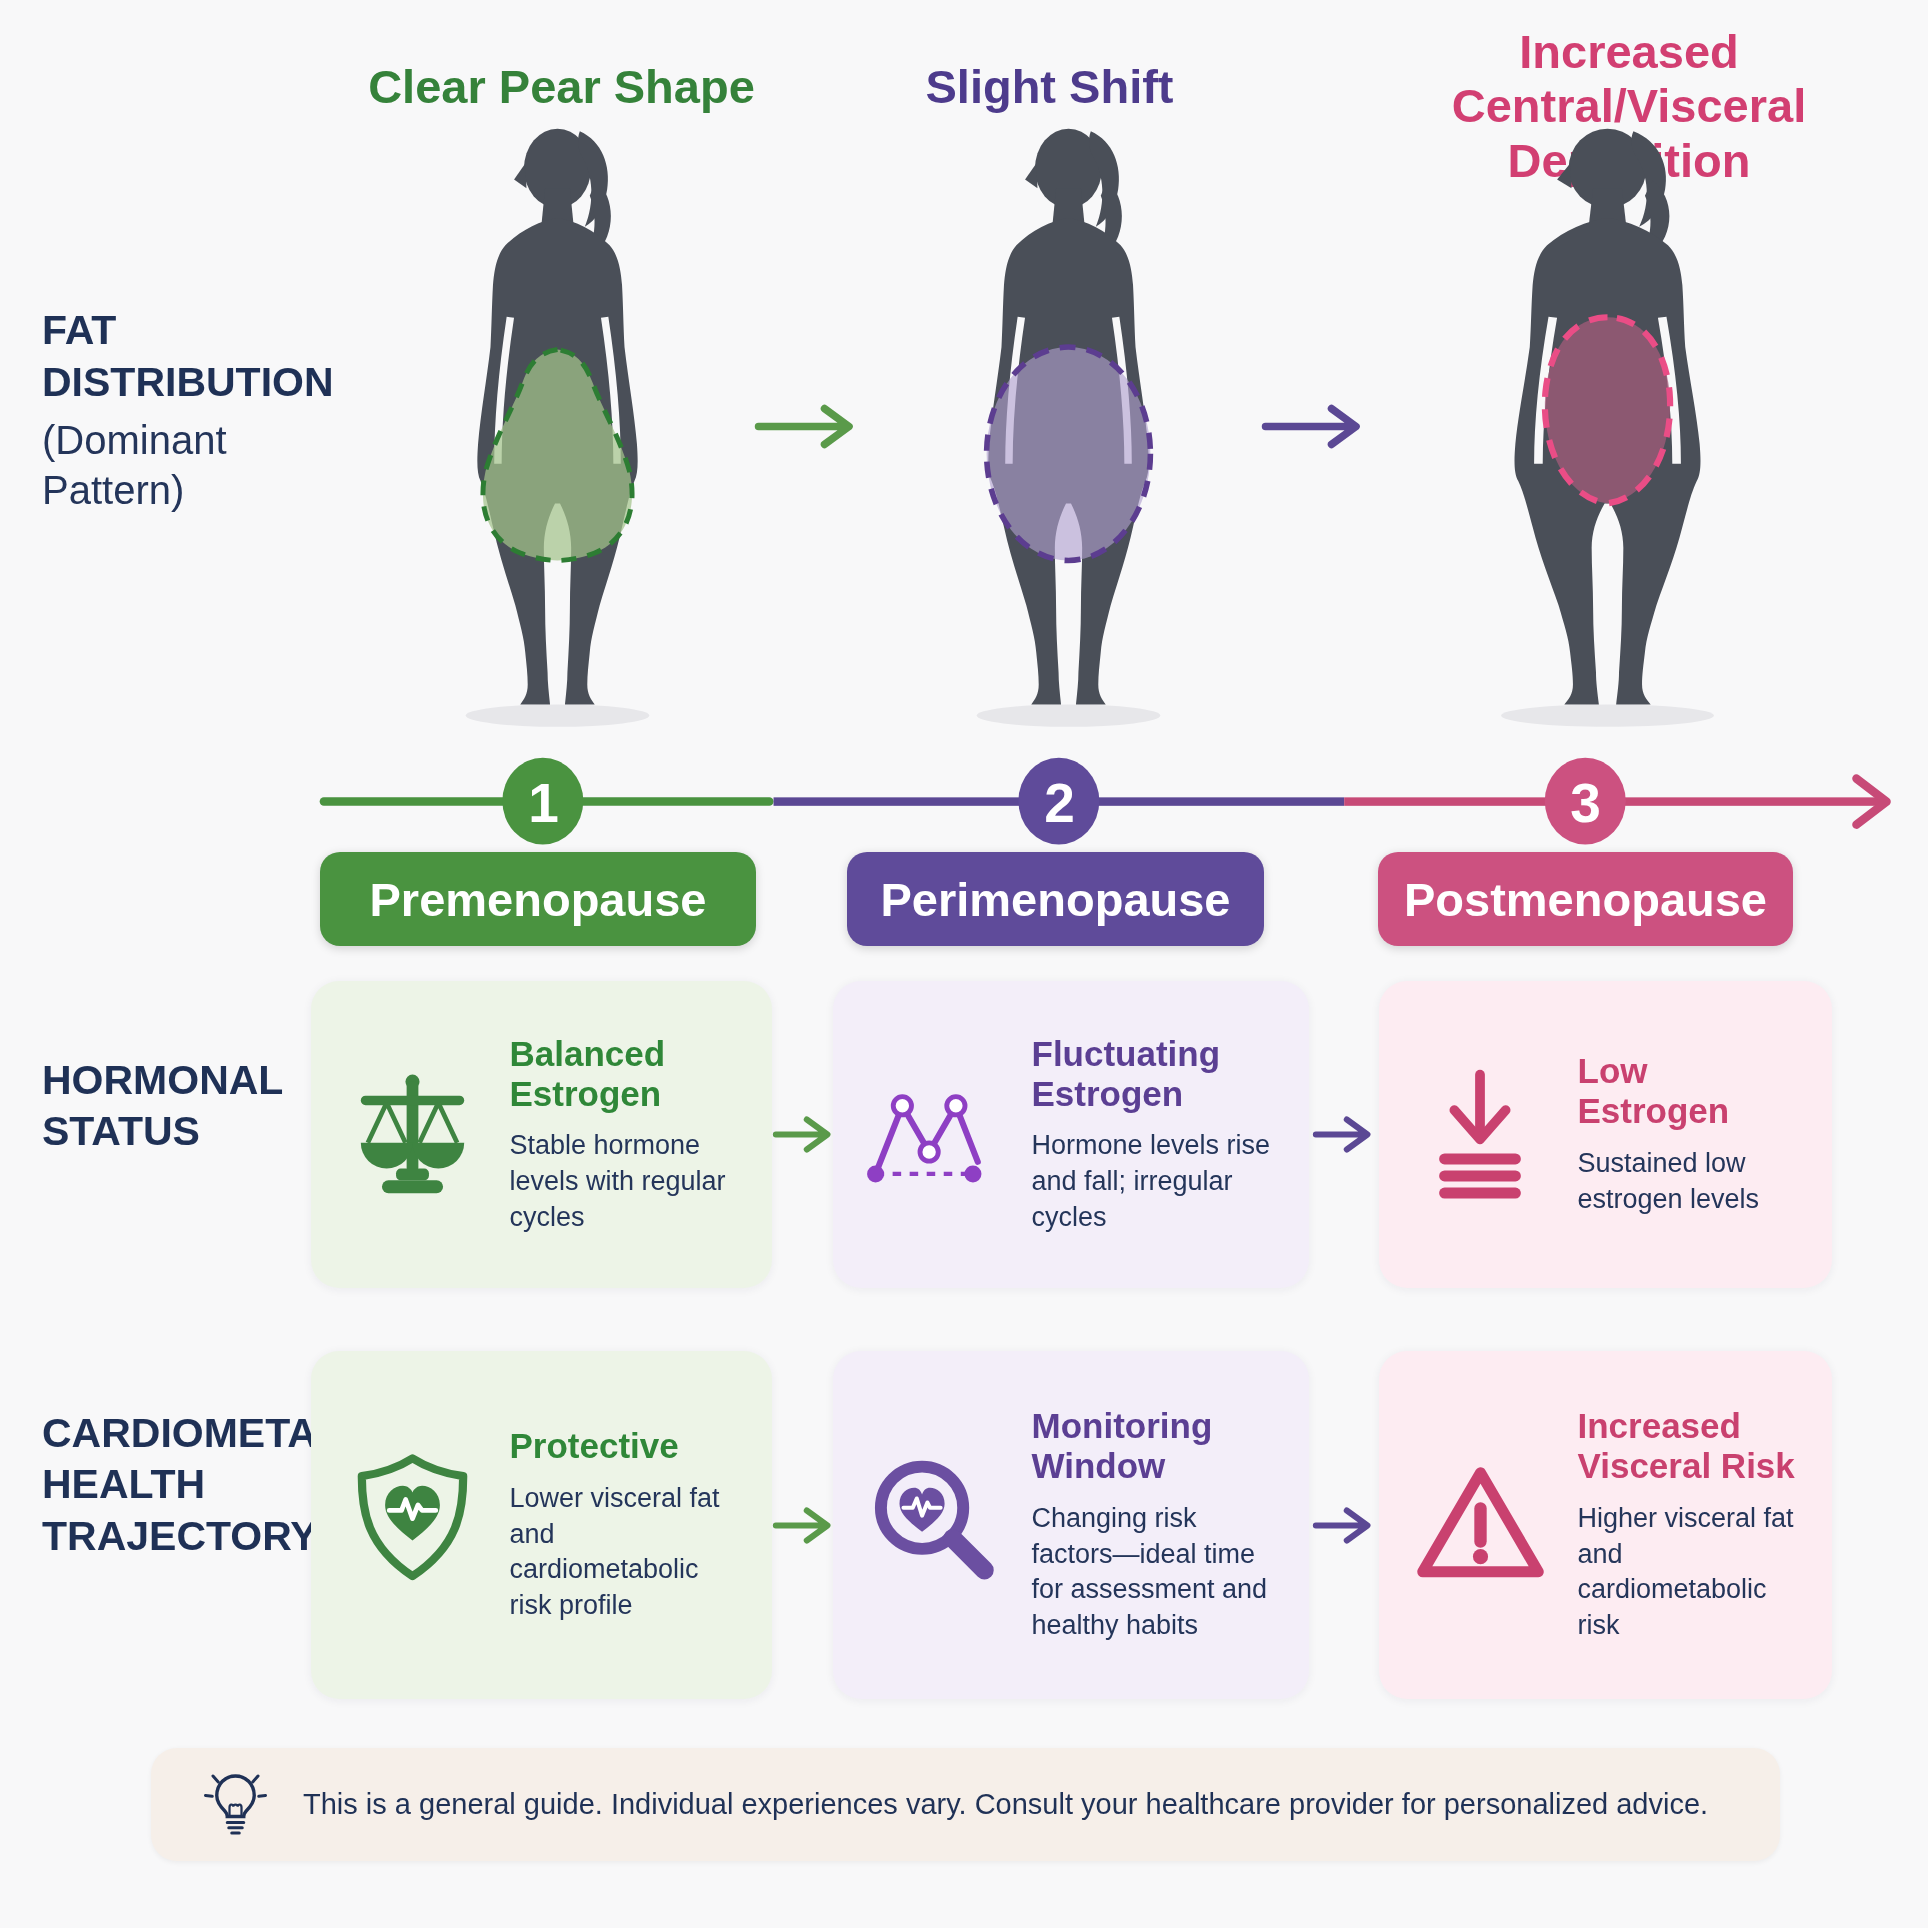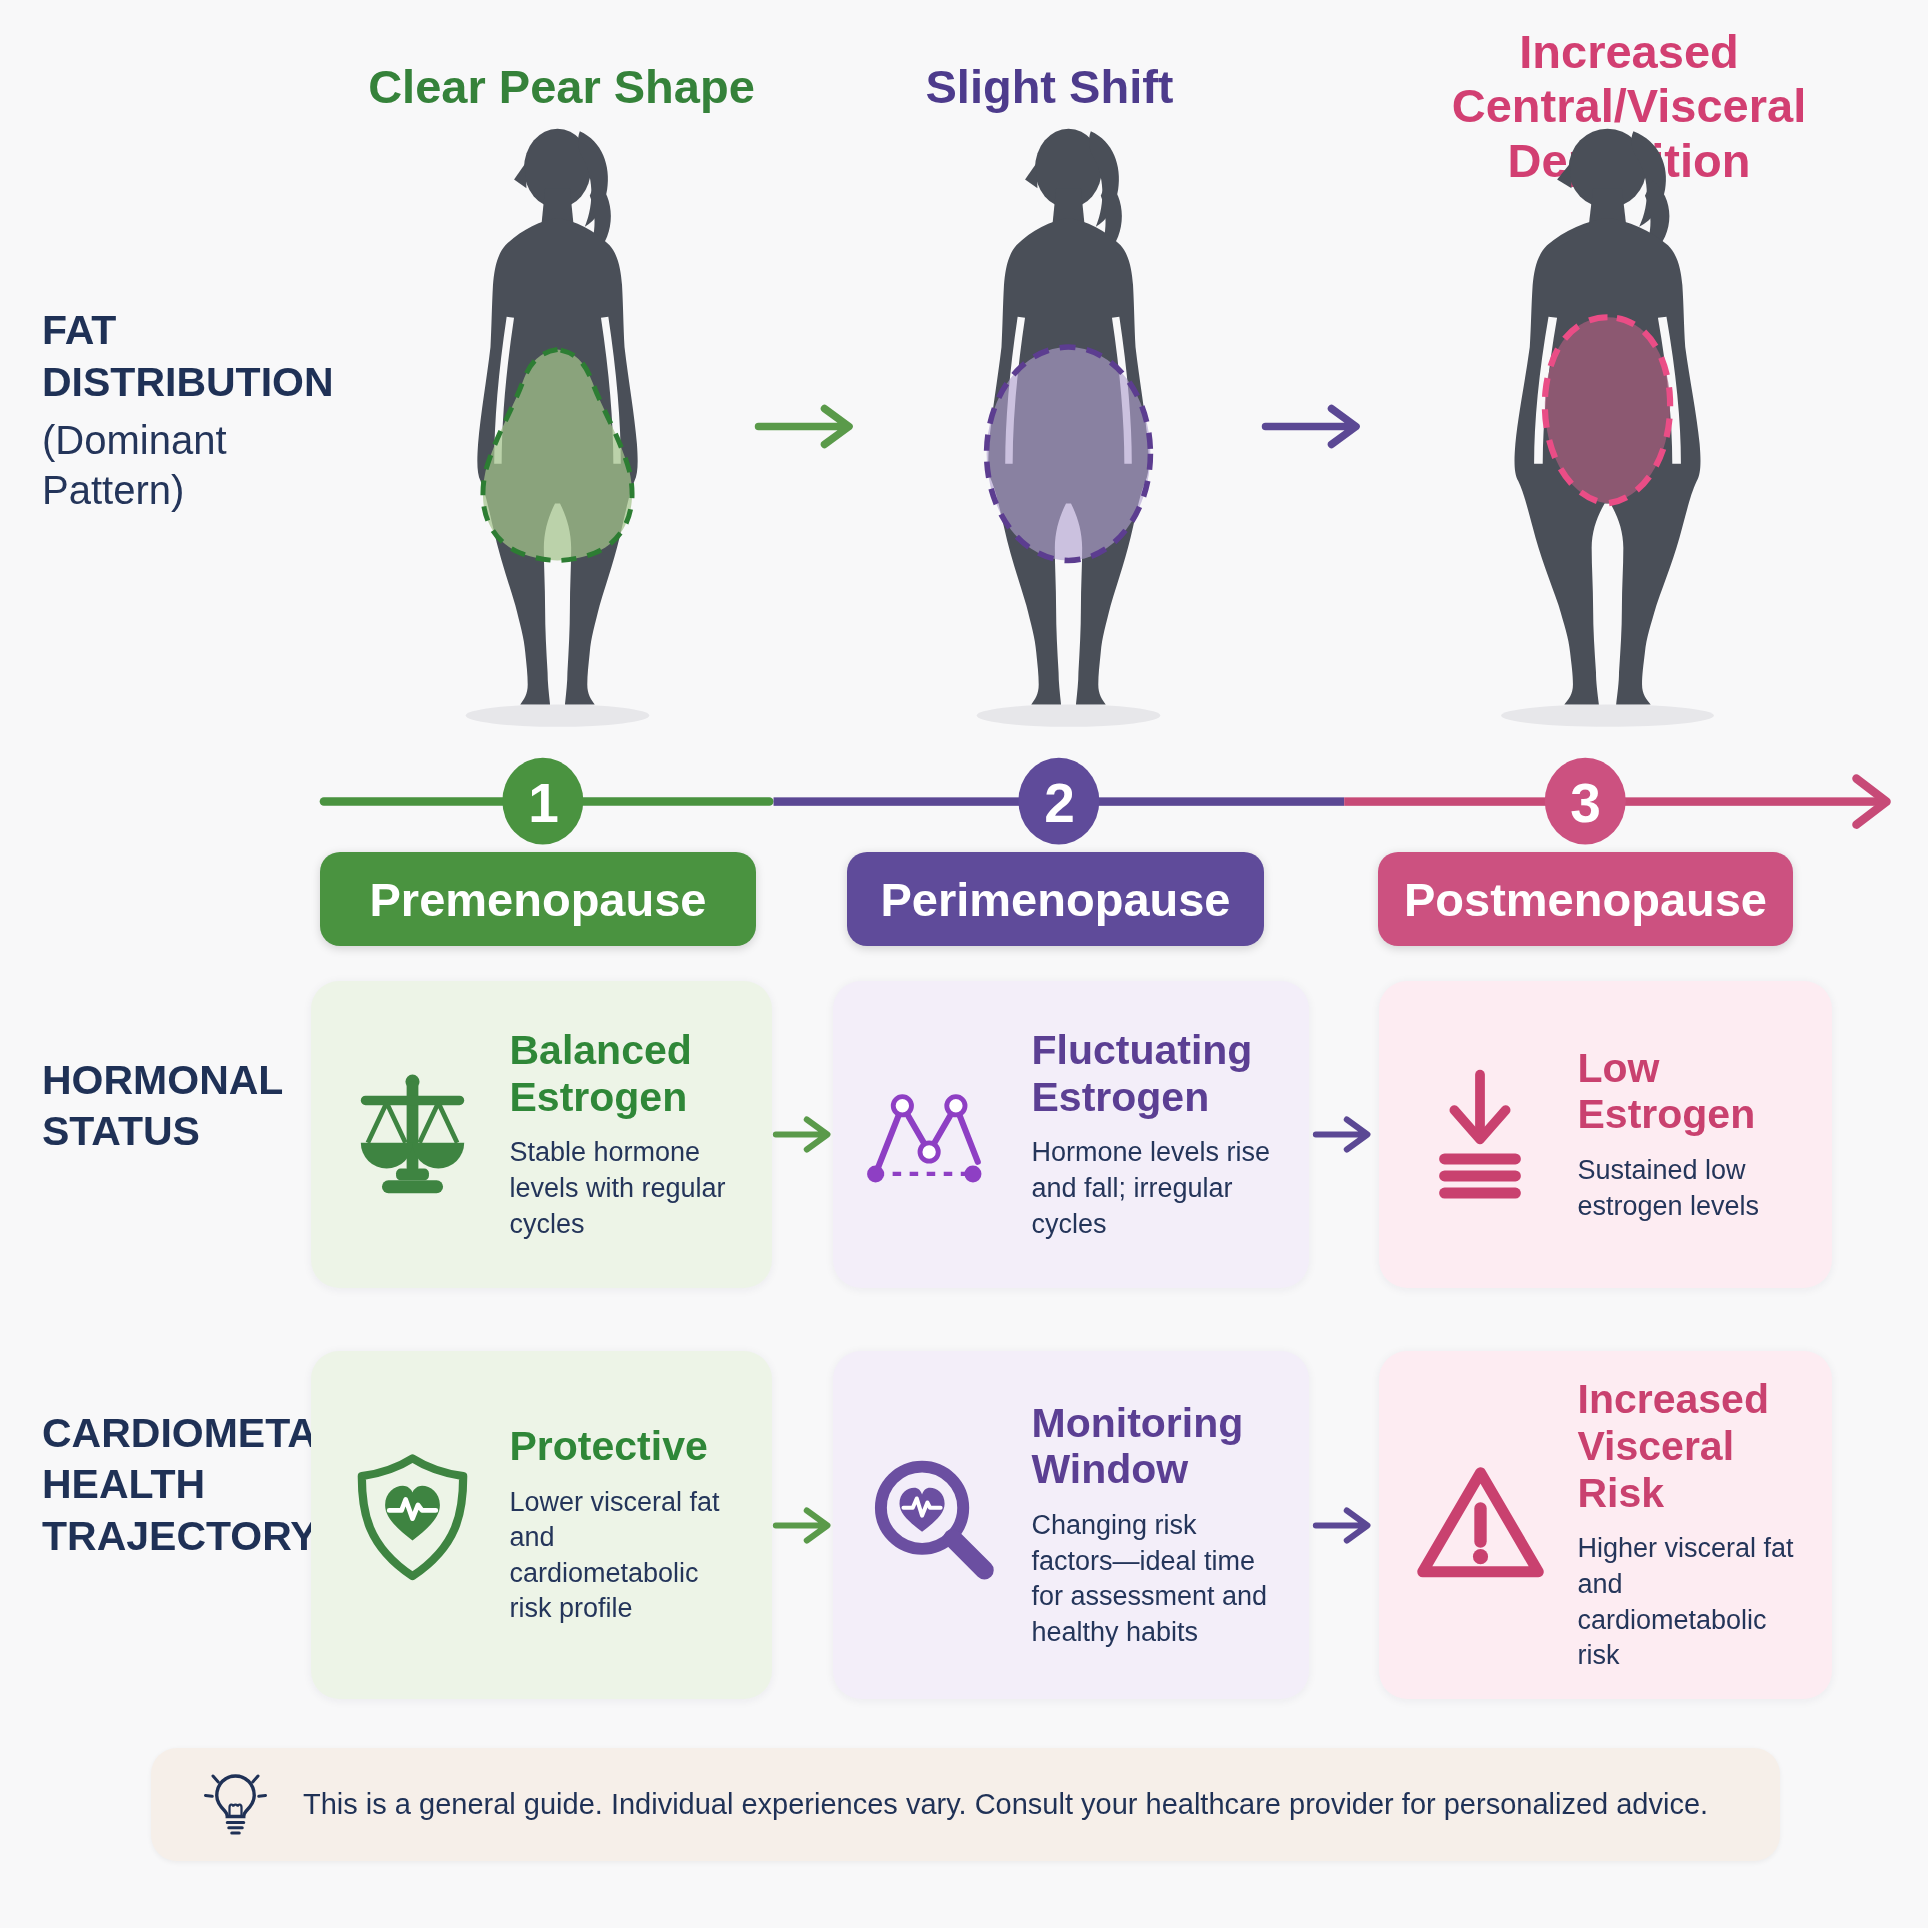--- a/index.html
+++ b/index.html
@@ -44,21 +44,21 @@
   .row-h{top:981px;height:307px;}
   .row-c{top:1351px;height:348px;}
   .col1{left:311px;width:461px;}
   .col2{left:833px;width:476px;}
   .col3{left:1379px;width:453px;}
   .bg-green{background:#edf4e7;}
   .bg-purple{background:#f3eef9;}
   .bg-pink{background:#fdecf2;}
   .card-icon{flex:0 0 146px;display:flex;align-items:center;justify-content:center;}
   .card-text{flex:1;}
-  .card-title{font-size:41px;font-weight:bold;line-height:1.14;margin:0 0 15px 0;}
+  .card-title{font-size:35px;font-weight:bold;line-height:1.14;margin:0 0 15px 0;}
   .t-green{color:#2f8738;} .t-purple{color:#5b3f93;} .t-pink{color:#c9416f;}
   .card-body{font-size:27px;line-height:1.32;color:#24355a;}
   .cardarrow{position:absolute;width:66px;height:45px;}
   .ar11{left:771px;top:1112px;} .ar12{left:1311px;top:1112px;}
   .ar21{left:771px;top:1503px;} .ar22{left:1311px;top:1503px;}
   
   .note{position:absolute;left:151px;top:1748px;width:1629px;height:113px;
     background:#f6efe9;border-radius:26px;display:flex;align-items:center;gap:30px;
     padding:0 47px;box-sizing:border-box;box-shadow:0 1.9px 5.6px rgba(0,0,0,0.05);}
   .note-icon{flex:0 0 75px;height:85px;}

